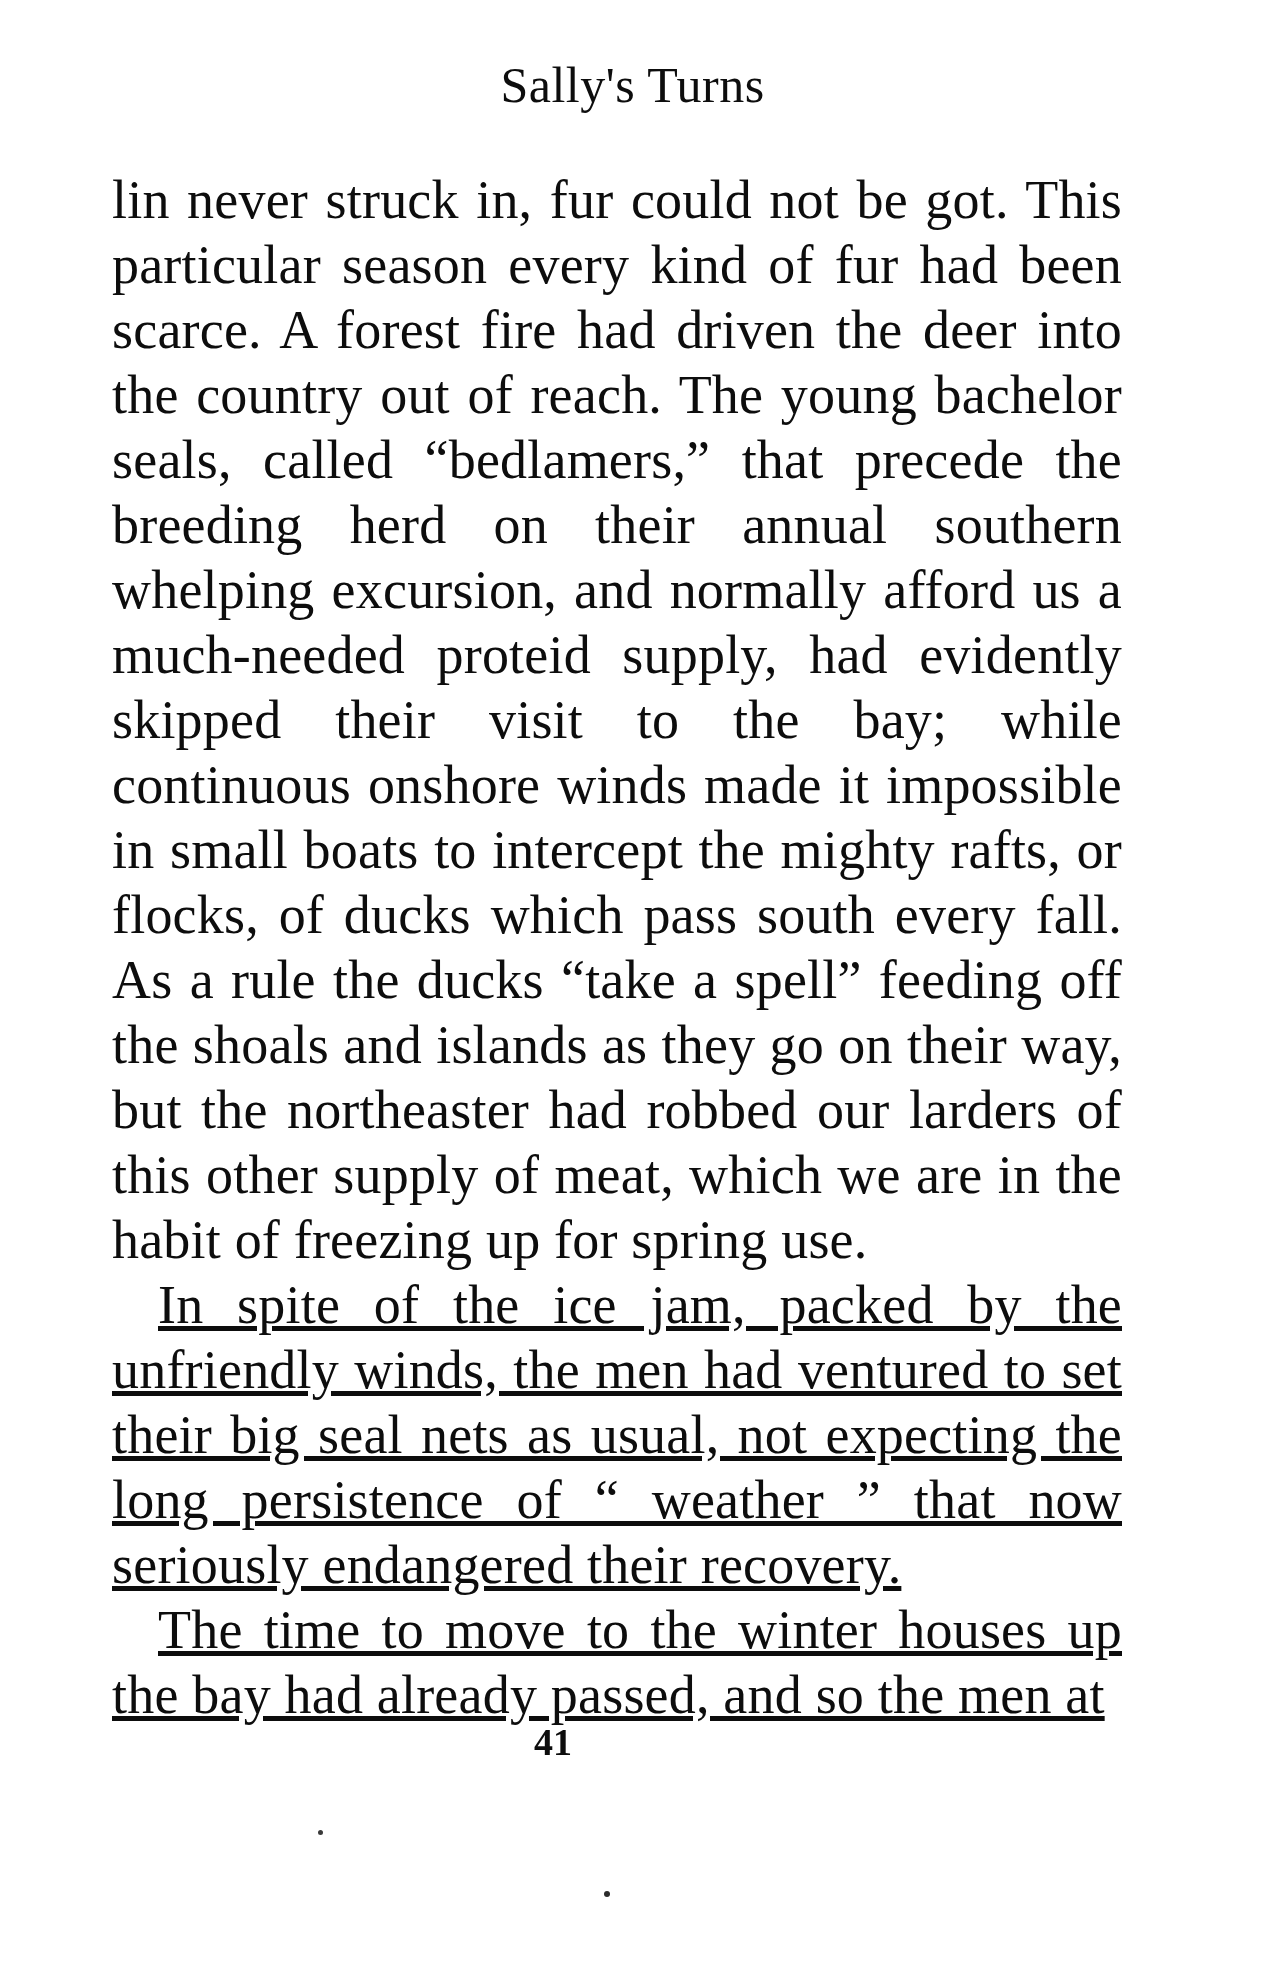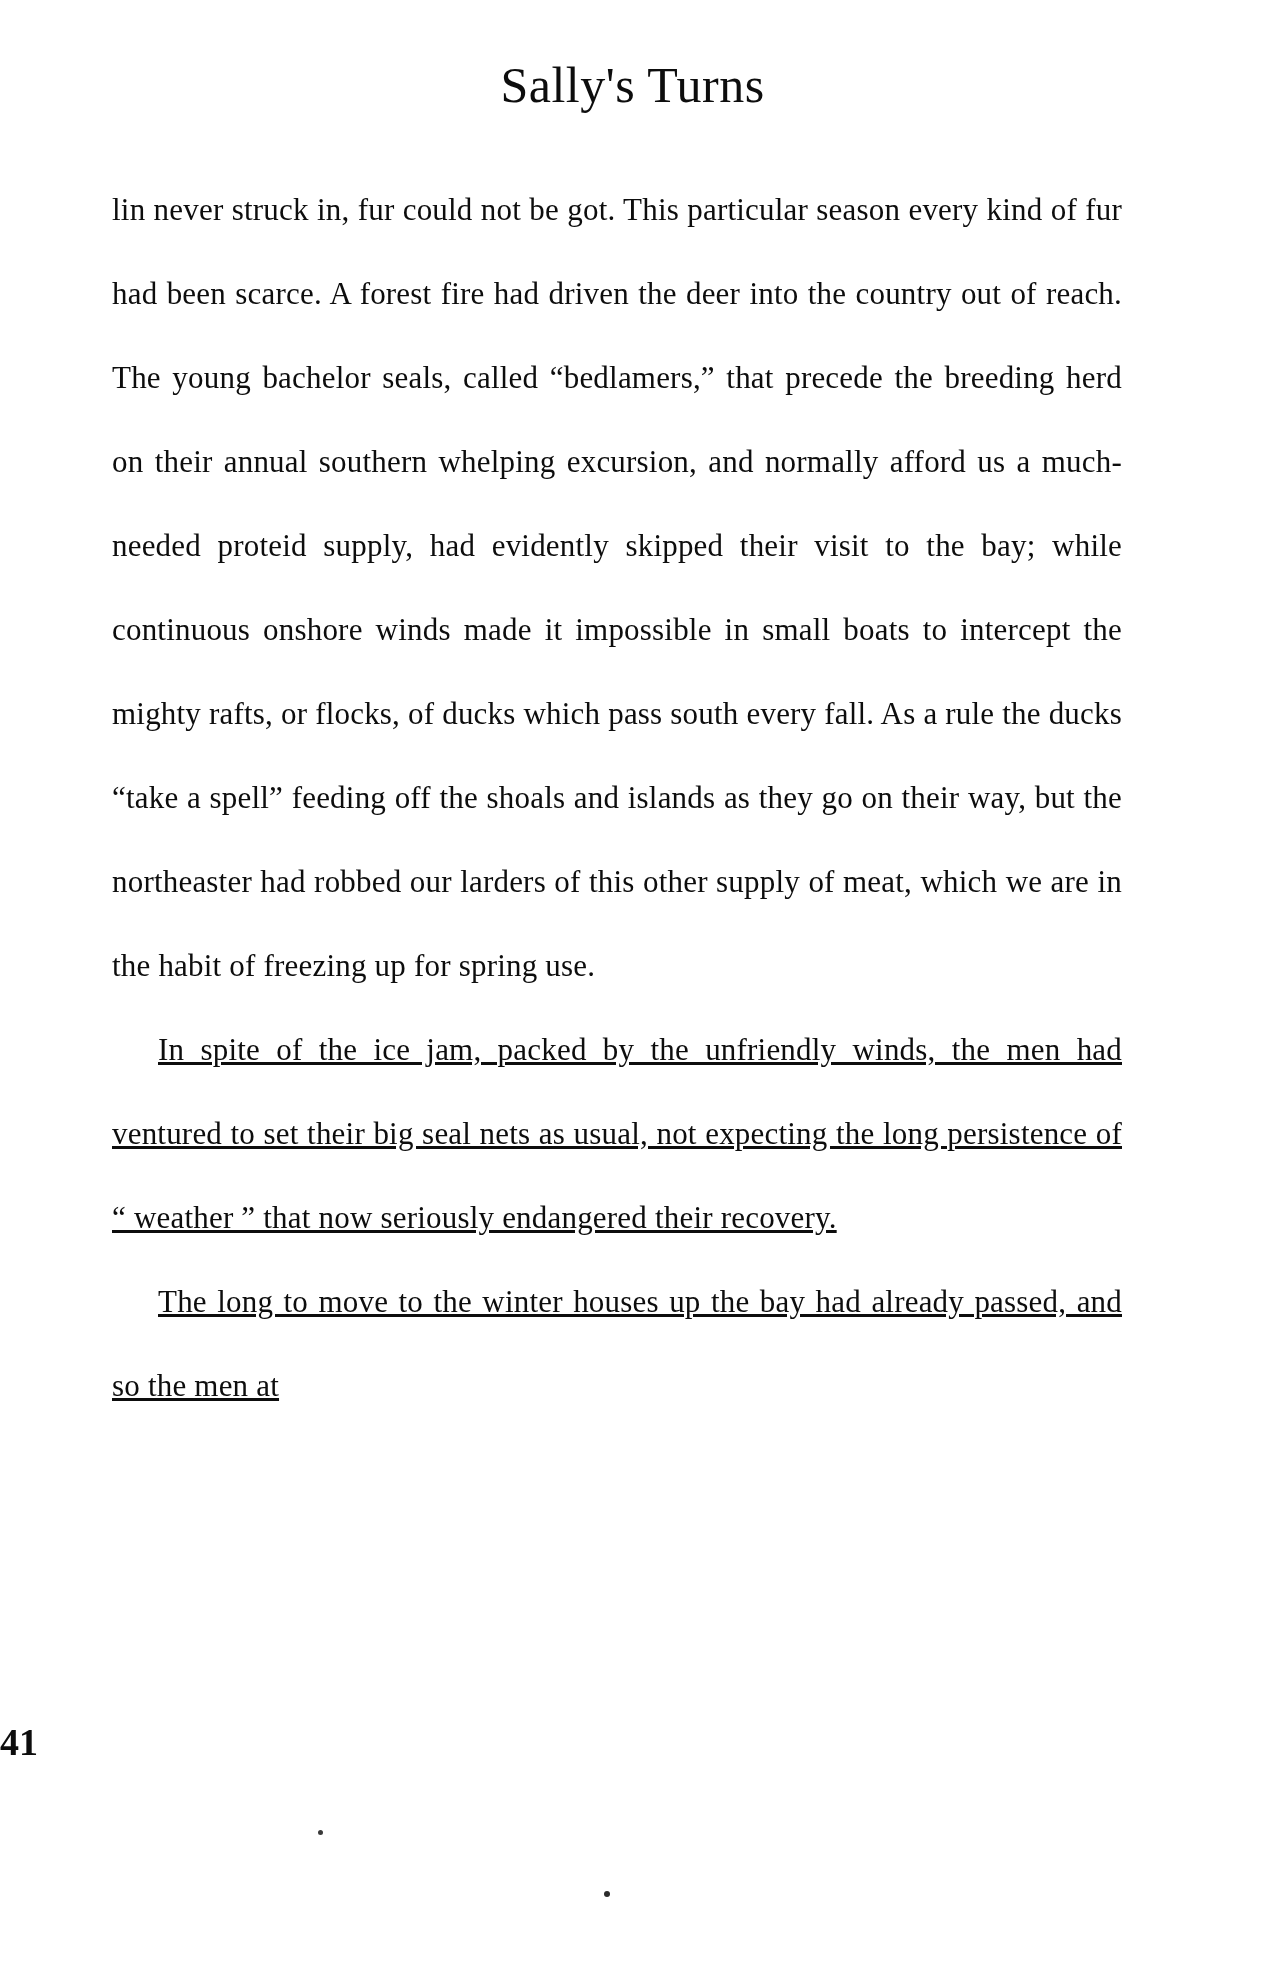--- a/index.html
+++ b/index.html
@@ -34,38 +34,39 @@
     font-weight: 400;
   }
   .text-block {
     position: absolute;
     left: 112px;
     top: 168px;
     width: 1010px;
   }
   p {
     margin: 0;
-    font-size: 31px;
-    line-height: 84px;
+    font-size: 54px;
+    line-height: 65px;
     text-align: justify;
     text-justify: inter-word;
     letter-spacing: 0.2px;
   }
   p.indent {
     text-indent: 46px;
     text-decoration: underline;
   }
   p.last-line-center {
     
   }
   .folio {
     position: absolute;
     left: 0;
     top: 1720px;
     width: 1106px;
+    text-align: center;
     font-size: 38px;
     font-weight: 700;
   }
   .speck-a {
     position: absolute;
     left: 318px;
     top: 1830px;
     width: 5px;
     height: 5px;
     background: #3a3a3a;
@@ -84,21 +85,21 @@
 </head>
 <body>
 
 <div class="page">
 
   <div class="running-head">Sally's Turns</div>
 
   <div class="text-block">
     <p class="first">lin never struck in, fur could not be got. This particular season every kind of fur had been scarce. A forest fire had driven the deer into the country out of reach. The young bachelor seals, called “bedlamers,” that precede the breeding herd on their annual southern whelping excursion, and normally afford us a much-needed proteid supply, had evidently skipped their visit to the bay; while continuous onshore winds made it impossible in small boats to intercept the mighty rafts, or flocks, of ducks which pass south every fall. As a rule the ducks “take a spell” feeding off the shoals and islands as they go on their way, but the northeaster had robbed our larders of this other supply of meat, which we are in the habit of freezing up for spring use.</p>
     <p class="indent">In spite of the ice jam, packed by the unfriendly winds, the men had ventured to set their big seal nets as usual, not expecting the long persistence of “ weather ” that now seriously endangered their recovery.</p>
-    <p class="indent last-line-center">The long to move to the winter houses up the bay had already passed, and so the men at</p>
+    <p class="indent last-line-center">The time to move to the winter houses up the bay had already passed, and so the men at</p>
   </div>
 
   <div class="folio">41</div>
 
   <div class="speck-a"></div>
   <div class="speck-b"></div>
 
 </div>
 
 </body></html>

